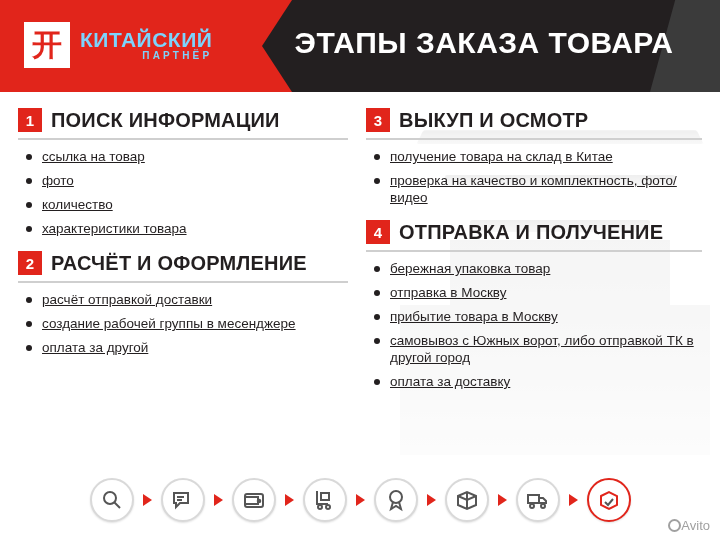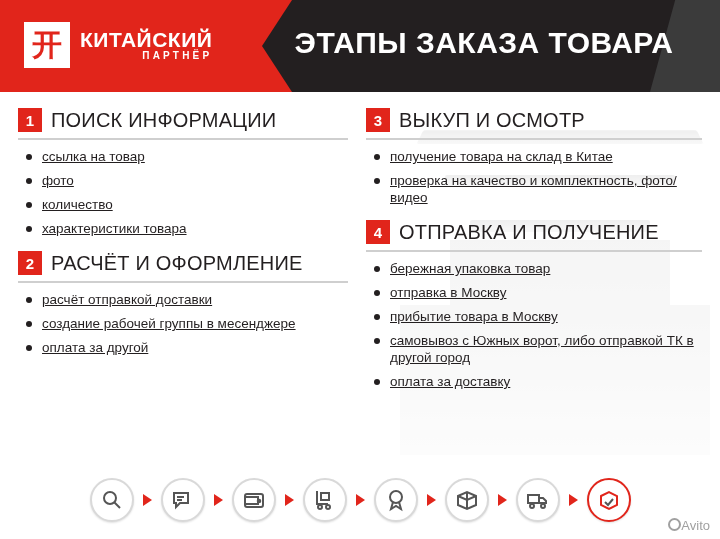--- a/index.html
+++ b/index.html
@@ -69,21 +69,21 @@
     width: 46px; height: 46px;
     background: #ffffff;
     border: 2px solid #ffffff;
     position: relative;
     display: flex; align-items: center; justify-content: center;
   }
   .logo-mark .glyph {
     color: #e1251b; font-size: 30px; font-weight: bold; line-height: 1;
     font-family: "DejaVu Sans", sans-serif;
   }
-  .logo-text { color: #ffffff; line-height: 1.05; }
+  .logo-text { color: #7dd3fc; line-height: 1.05; }
   .logo-text .l1 { font-size: 21px; font-weight: bold; letter-spacing: .5px; }
   .logo-text .l2 { font-size: 10px; font-weight: bold; letter-spacing: 3.2px; text-align: right; }
   .header-title {
     position: absolute; left: 259px; top: 26px;
     width: 450px;
     color: #ffffff;
     font-size: 30px;
     font-weight: bold;
     letter-spacing: .5px;
     text-align: center;
@@ -113,21 +113,21 @@
   .step-num {
     width: 24px; height: 24px;
     background: #e1251b;
     color: #fff;
     font-size: 15px; font-weight: bold;
     display: flex; align-items: center; justify-content: center;
     flex: 0 0 auto;
   }
   .step-title {
     font-size: 20px;
-    font-weight: normal;
+    font-weight: bold;
     color: #231f20;
     letter-spacing: .2px;
     white-space: nowrap;
   }
   .step-rule {
     height: 2px;
     background: #cfcfcf;
     margin: 3px 0 8px 0;
   }
   ul.items { list-style: none; margin: 0 0 14px 6px; }
@@ -178,21 +178,21 @@
     width: 0; height: 0;
     border-top: 6px solid transparent;
     border-bottom: 6px solid transparent;
     border-left: 9px solid #e1251b;
     margin: 0 9px;
     flex: 0 0 auto;
   }
   .watermark {
     position: absolute;
     right: 10px; bottom: 6px;
-    display: flex; gap: 0;
+    display: flex; align-items: center; gap: 0;
     color: #9b9b9b;
     font-size: 13px;
     opacity: .95;
   }
   .watermark .wm-dot {
     width: 13px; height: 13px; border-radius: 50%;
     border: 2px solid #9b9b9b;
     display: inline-block;
   }
 </style>

